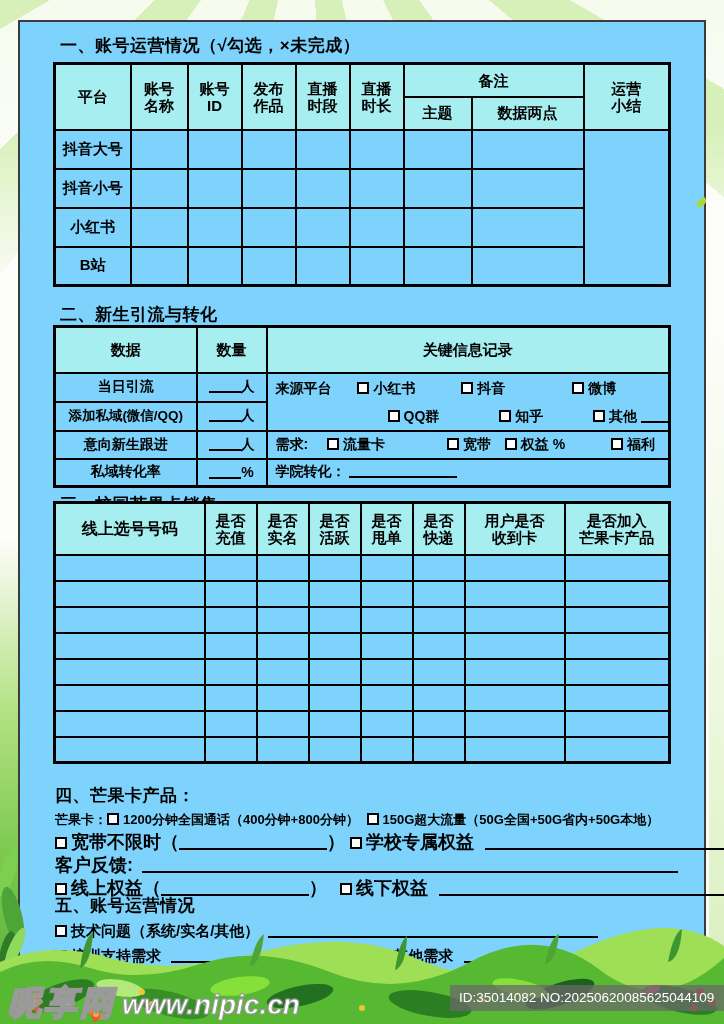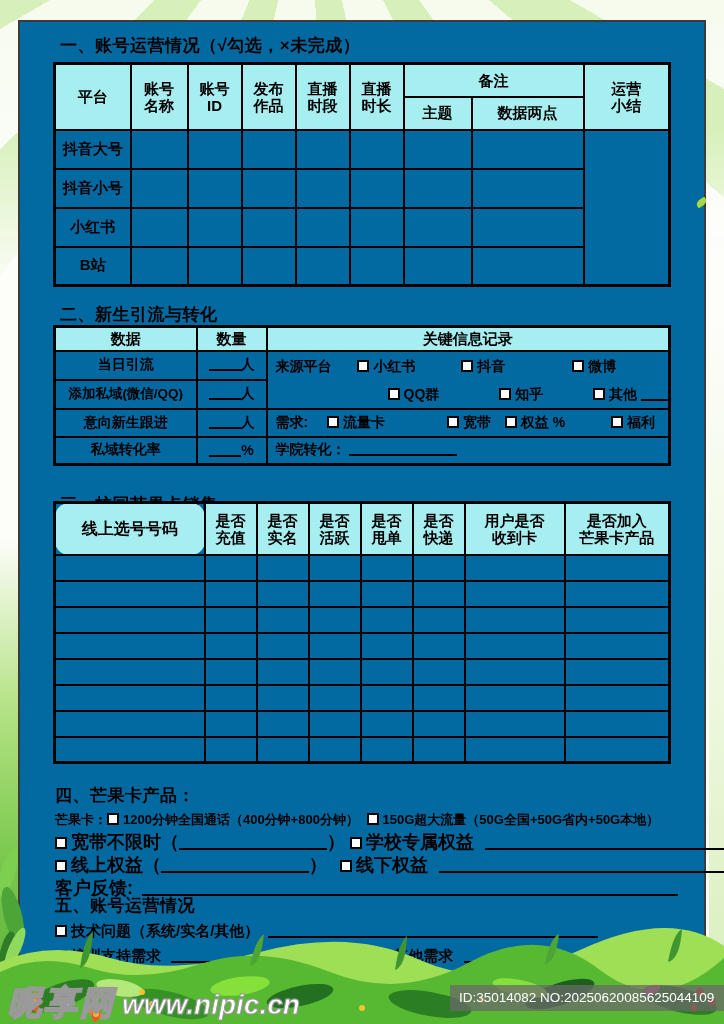--- a/index.html
+++ b/index.html
@@ -27,21 +27,21 @@
     position:absolute; right:0; top:320px; width:15px; height:704px; z-index:0; opacity:.75;
     background:linear-gradient(rgba(222,243,200,0), #e7f6d3 55%, #c9e9a4);
   }
   .leaf-speck{
     position:absolute; left:696px; top:199px; width:11px; height:7px; z-index:3;
     background:#a9d83e; border-radius:60% 10% 60% 10%; transform:rotate(-32deg);
   }
   
   .panel{
     position:absolute; left:18px; top:20px; width:688px; height:986px; z-index:2;
-    background:#0369a1; border:2px solid #3c3c3c;
+    background:#7dd3fc; border:2px solid #3c3c3c;
   }
   .abs{ position:absolute; }
   .sec-title{ font-size:17px; letter-spacing:.5px; white-space:nowrap; }
   
   table{ border-collapse:collapse; table-layout:fixed; }
   .ftable{ border:3px solid #000; }
   .ftable th,.ftable td{ border:2px solid #000; text-align:center; vertical-align:middle; padding:0; overflow:hidden; }
   .hd{ background:var(--hdr,#a7eef1); font-size:15px; line-height:1.15; }
   .rowlabel{ font-size:15px; }
   .t2 td{ font-size:14px; }
@@ -182,21 +182,21 @@
 
   <div class="abs sec-title" style="left:40px; top:281px;">二、新生引流与转化</div>
 
   <table class="ftable t2 abs" style="left:33px; top:303px; width:615px;">
     <colgroup>
         <col style="width:142px">
         <col style="width:70px">
         <col style="width:403px">
       </colgroup>
     <tbody>
-      <tr style="height:24px;">
+      <tr style="height:46px;">
         <th class="hd">数据</th>
         <th class="hd">数量</th>
         <th class="hd">关键信息记录</th>
       </tr>
       <tr style="height:28px;">
         <td>当日引流</td>
         <td><span class="blank" style="width:32px;"></span><span>人</span></td>
         <td class="info" rowspan="2">
           <div class="nowrap" style="padding-left:8px; height:28px; line-height:28px;">
             <span>来源平台</span>
@@ -247,21 +247,21 @@
         <col style="width:52px">
         <col style="width:52px">
         <col style="width:52px">
       <col style="width:52px">
         <col style="width:52px">
         <col style="width:100px">
         <col style="width:105px">
     </colgroup>
     <thead>
       <tr style="height:52px;">
-        <th class="hd" style="font-size:16px;border-radius:14px;">
+        <th class="hd" style="font-size:16px;">
             <div>线上选号号码</div>
           </th>
         <th class="hd">
             <div>是否</div>
             <div>充值</div>
           </th>
         <th class="hd">
             <div>是否</div>
             <div>实名</div>
           </th>
@@ -376,27 +376,27 @@
     <div class="para para1">
       <span>芒果卡：</span><span class="cb"></span><span>1200分钟全国通话（400分钟+800分钟）</span>
       <span style="margin-left:4px;"><span class="cb"></span><span>150G超大流量（50G全国+50G省内+50G本地）</span></span>
     </div>
     <div class="para">
       <span class="cb"></span><span>宽带不限时（</span><span class="blank" style="width:148px;"></span><span>）</span>
       <span class="cb"></span><span>学校专属权益</span>
       <span class="blank" style="width:268px; margin-left:6px;"></span>
     </div>
     <div class="para">
+      <span>客户反馈:</span>
+      <span class="blank" style="width:536px; margin-left:4px;"></span>
+    </div>
+    <div class="para">
       <span class="cb"></span><span>线上权益（</span><span class="blank" style="width:148px;"></span><span>）</span>
       <span class="cb" style="margin-left:8px;"></span><span>线下权益</span>
       <span class="blank" style="width:298px; margin-left:6px;"></span>
-    </div>
-    <div class="para">
-      <span>客户反馈:</span>
-      <span class="blank" style="width:536px; margin-left:4px;"></span>
     </div>
   </div>
 
   <div class="abs sec-title" style="left:35px; top:872px;">五、账号运营情况</div>
   <div class="abs" style="left:35px; top:896px; width:618px;">
     <div class="para" style="font-size:15px; line-height:25px;">
       <span class="cb"></span><span>技术问题（系统/实名/其他）</span>
       <span class="blank" style="width:330px; margin-left:4px;"></span>
     </div>
     <div class="para" style="font-size:15px; line-height:25px;">

